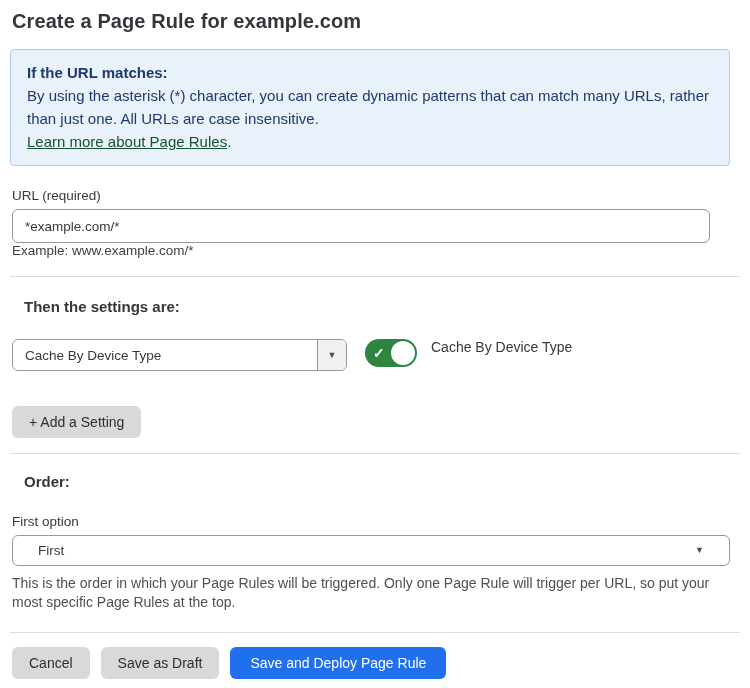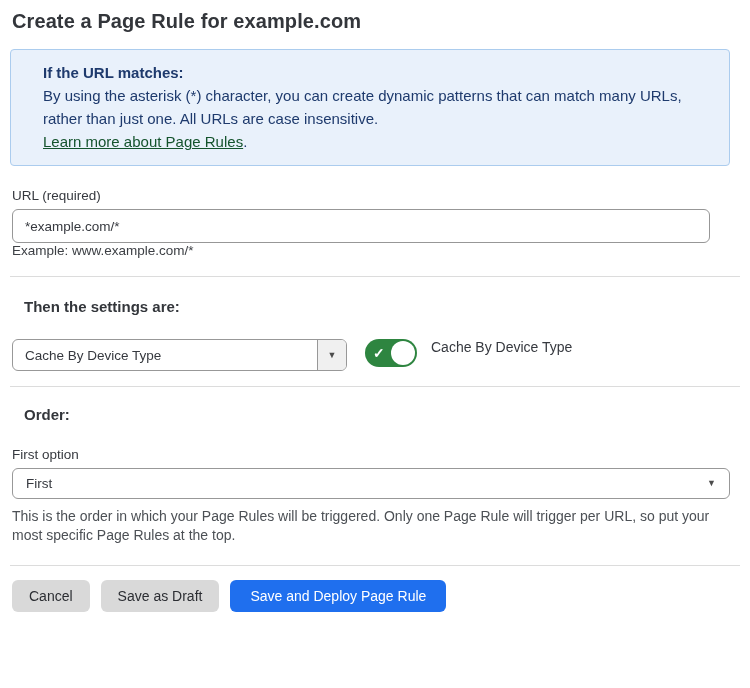--- a/index.html
+++ b/index.html
@@ -15,21 +15,21 @@
   .page-title {
     font-size: 20px; font-weight: 700; color: #33363b;
     margin: 2px 0 16px 0; letter-spacing: 0.1px;
   }
 
   
   .info-box {
     background: #e9f1fb;
     border: 1px solid #abccee;
     border-radius: 4px;
-    padding: 11px 16px 12px 32px;
+    padding: 11px 16px 12px 16px;
     margin: 0 0 22px -2px;
     color: #1e3a6d;
     font-size: 15px;
     line-height: 23px;
   }
   .info-heading { font-weight: 700; }
   .info-link { color: #14532d; text-decoration: underline; cursor: pointer; }
   .info-link-period { color: #1e3a6d; }
 
   
@@ -120,21 +120,21 @@
   }
   .btn.blue { background: #1f6fee; color: #ffffff; padding: 0 20px; }
   .add-setting-btn { margin-top: 35px; }
 
   
   .full-select {
     width: 718px; height: 31px;
     border: 1px solid #989898; border-radius: 6px;
     background: #fff;
     display: flex; align-items: center; justify-content: space-between;
-    padding: 0 13px;
+    padding: 0 25px;
     font-size: 13.5px; color: #36393f;
     cursor: pointer;
   }
   .order-helper {
     width: 718px;
     font-size: 14px; color: #4c5055;
     line-height: 19px;
     margin-top: 8px;
   }
 
@@ -168,20 +168,21 @@
         <span class="caret">▼</span>
       </span>
     </div>
     <div class="toggle">
       <span class="check-mark">✓</span>
       <span class="knob"></span>
     </div>
     <span class="toggle-label">Cache By Device Type</span>
   </div>
 
+  <button class="btn add-setting-btn">+ Add a Setting</button>
 
   <hr class="divider d2">
 
   <h2 class="section-heading">Order:</h2>
 
   <label class="field-label">First option</label>
   <div class="full-select">
     <span class="select-value">First</span>
     <span class="caret">▼</span>
   </div>

